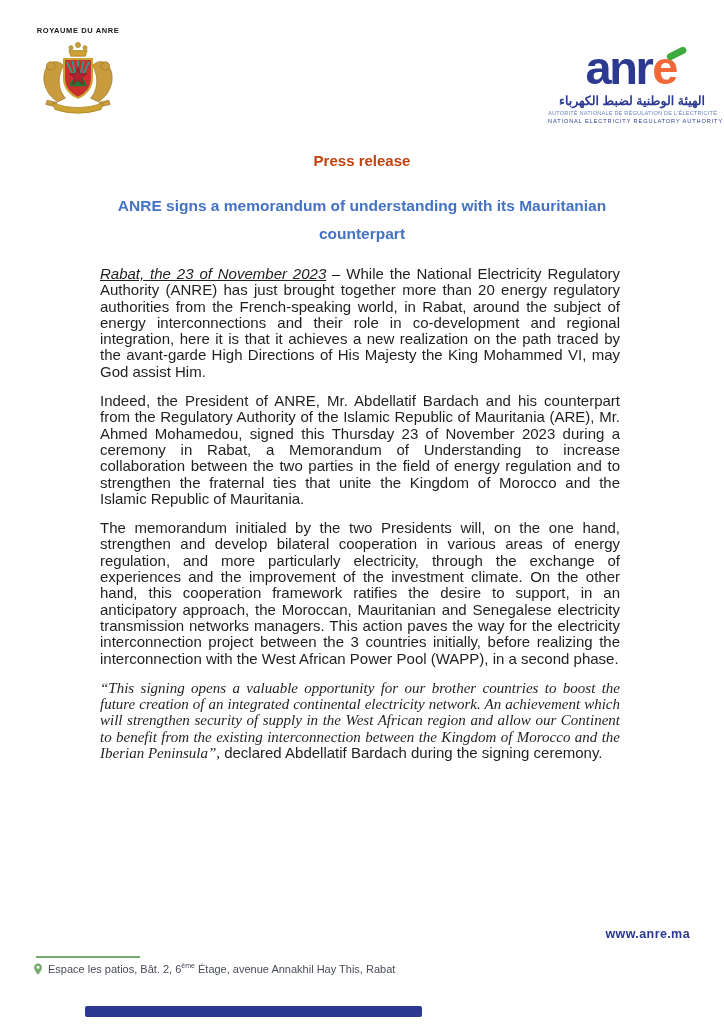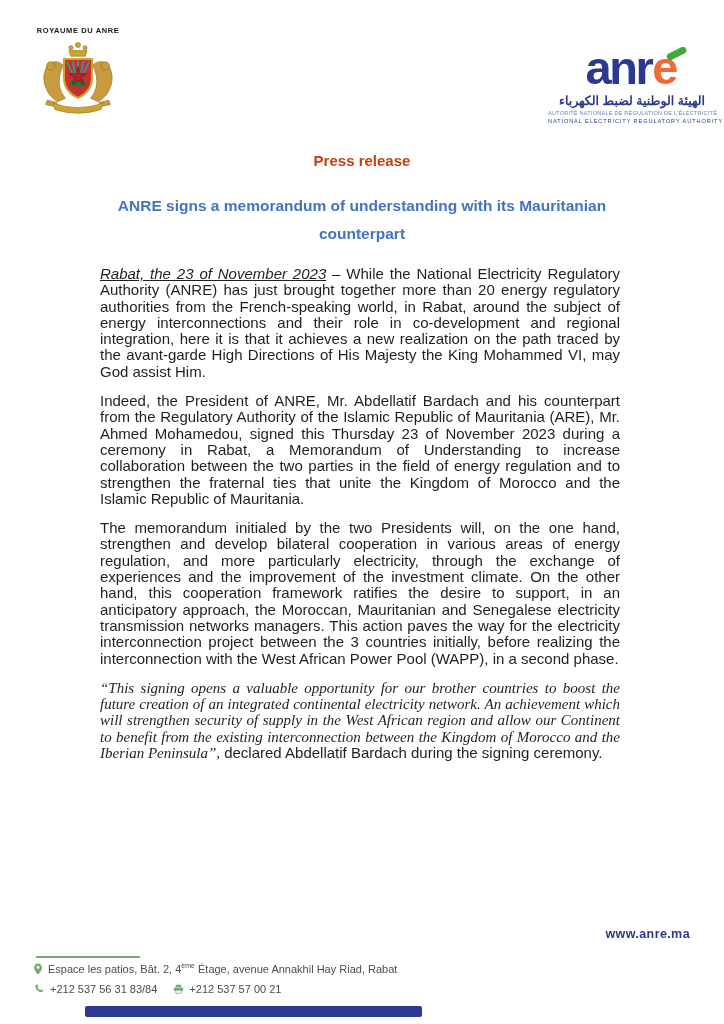--- a/index.html
+++ b/index.html
@@ -120,33 +120,20 @@
     <p><span class="quote">“This signing opens a valuable opportunity for our brother countries to boost the future creation of an integrated continental electricity network. An achievement which will strengthen security of supply in the West African region and allow our Continent to benefit from the existing interconnection between the Kingdom of Morocco and the Iberian Peninsula”,</span><span> declared Abdellatif Bardach during the signing ceremony.</span></p>
   </div>
 
   <div class="footer-rule"></div>
 
   <div class="addr-row">
     <svg class="icon" width="8" height="12" viewBox="0 0 10 14">
       <path d="M5 0C2.2 0 0 2.2 0 5c0 3.6 5 9 5 9s5-5.4 5-9C10 2.2 7.8 0 5 0z" fill="#74ab6e"></path>
       <circle cx="5" cy="4.8" r="1.9" fill="#fff"></circle>
     </svg>
-    <span><span>Espace les patios, Bât. 2, 4</span><sup>ème</sup><span> Étage, avenue Annakhil Hay Riad, Rabat</span></span>
+    <span><span>Espace les patios, Bât. 2, 6</span><sup>ème</sup><span> Étage, avenue Annakhil Hay This, Rabat</span></span>
   </div>
 
-  <div class="phone-row">
-    <svg class="icon" width="11" height="11" viewBox="0 0 14 14">
-      <path d="M2.2 1.2 C1.2 3 1.8 5.6 4.2 8 C6.6 10.4 9.2 11 11 10 L11.8 7.9 L9 6.9 L7.9 8.1 C6.6 7.4 5 5.8 4.3 4.5 L5.5 3.4 L4.5 0.6 Z" fill="#74ab6e"></path>
-    </svg>
-    <span>+212 537 56 31 83/84</span>
-    <span class="sep"></span>
-    <svg class="icon" width="11" height="10" viewBox="0 0 14 13">
-      <rect x="3.5" y="1" width="7" height="3" rx="0.5" fill="#74ab6e"></rect>
-      <rect x="1" y="4.5" width="12" height="4.5" rx="1" fill="#74ab6e"></rect>
-      <rect x="3.5" y="8" width="7" height="4" rx="0.5" fill="#fff" stroke="#74ab6e" stroke-width="1"></rect>
-    </svg>
-    <span>+212 537 57 00 21</span>
-  </div>
 
   <div class="website">www.anre.ma</div>
 
   <div class="blue-bar"></div>
 </div>
 
 </body></html>

